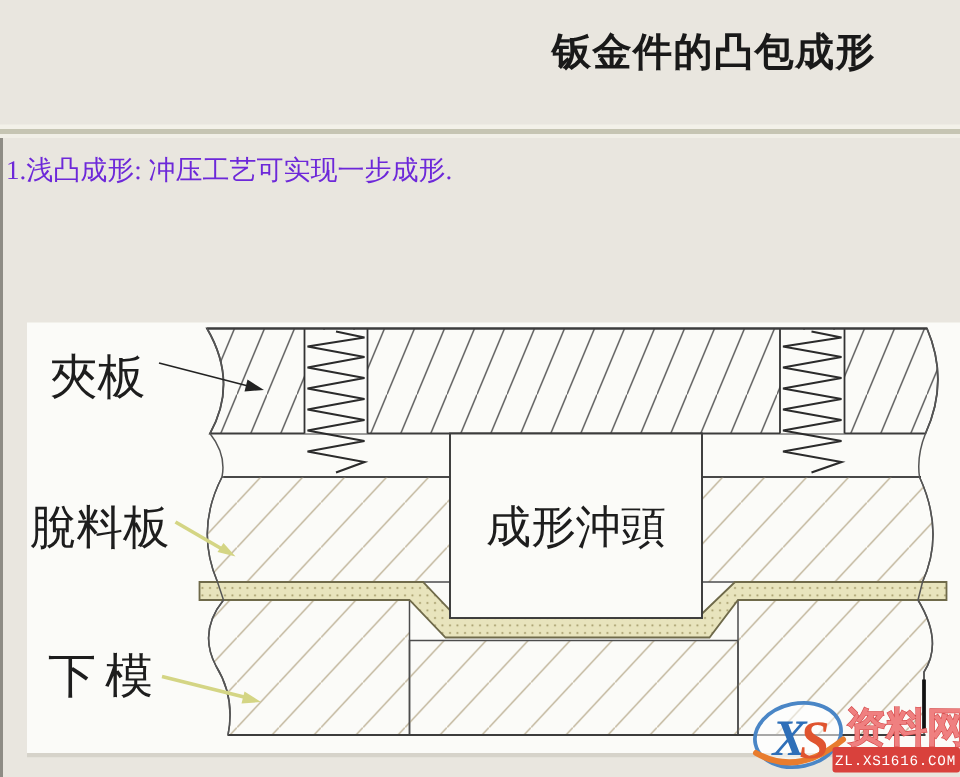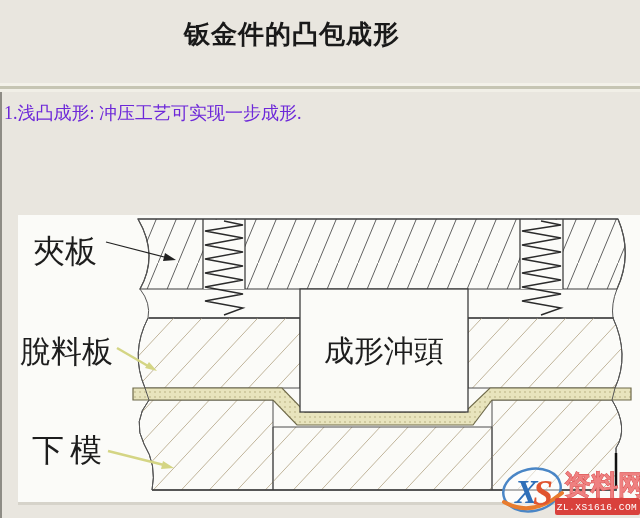--- a/index.html
+++ b/index.html
@@ -4,21 +4,21 @@
 <style>
   html,body{margin:0;padding:0;}
   body{
     width:640px;height:518px;position:relative;overflow:hidden;
     background:#e9e6df;
     font-family:"Liberation Serif", serif;
   }
   .edge-strip{position:absolute;left:0;top:84px;width:2px;height:434px;background:#8e8c85;}
   .title{
     position:absolute;top:17px;left:0;width:100%;box-sizing:border-box;
-    padding-right:56px;text-align:center;
+    padding-right:56px;text-align:right;
     font-size:26px;font-weight:bold;color:#191919;letter-spacing:1px;
   }
   .separator{
     position:absolute;top:83px;left:0;width:100%;height:9px;
     background:linear-gradient(#f3f1e9 0 33%, #c6c5b3 33% 67%, #f1efe7 67% 100%);
   }
   .bodyline{
     position:absolute;top:101px;left:4px;width:632px;
     font-size:18px;color:#6d28d9;
   }

